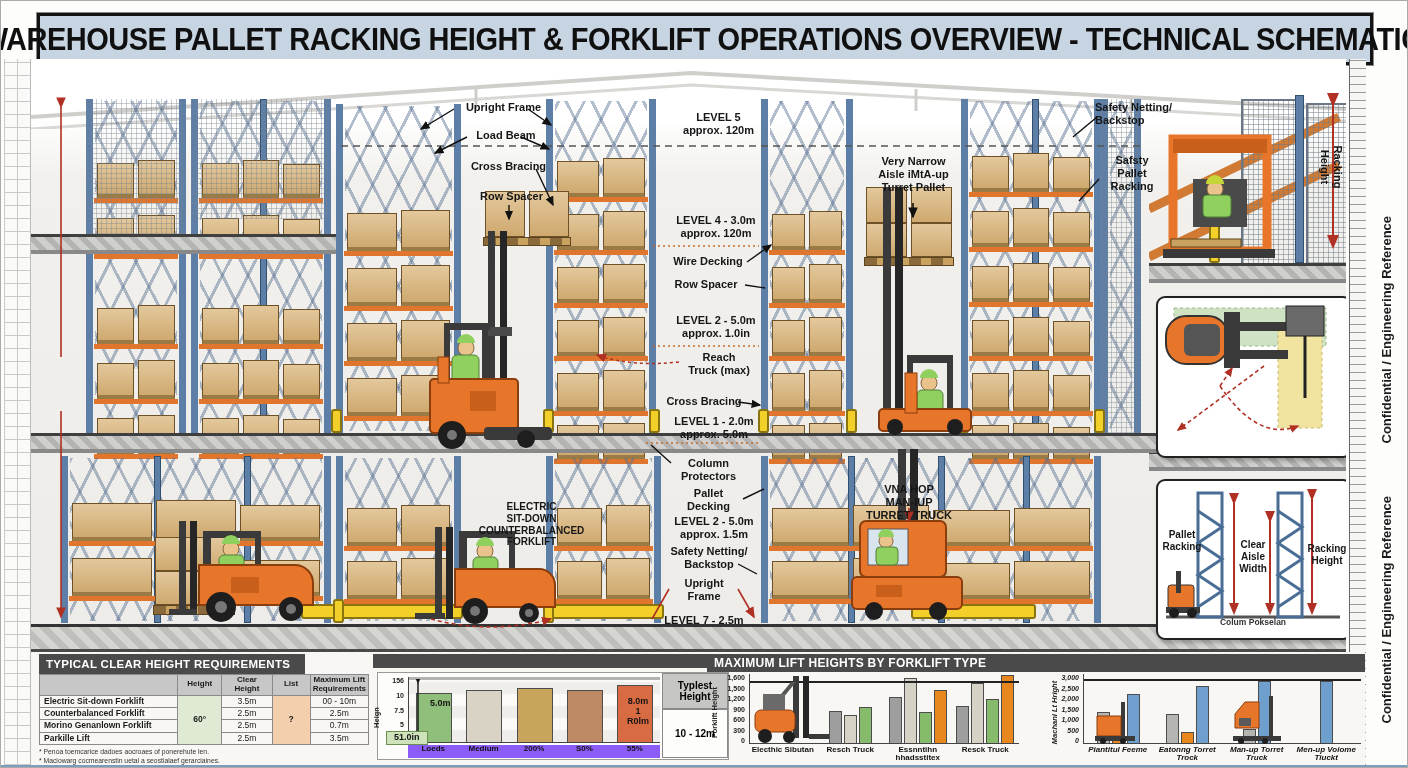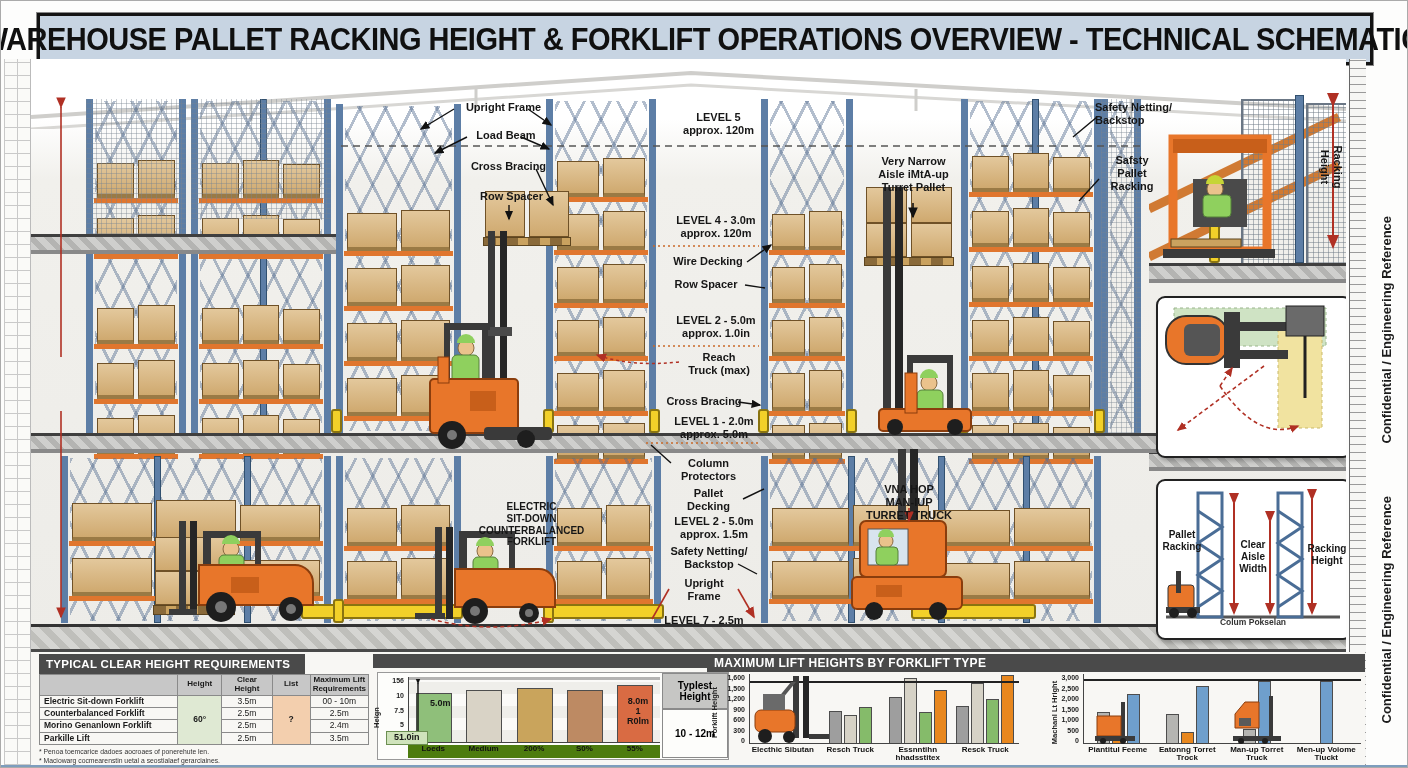--- a/index.html
+++ b/index.html
@@ -637,21 +637,21 @@
           <td>00 - 10m</td>
         </tr>
         <tr>
           <td class="name">Counterbalanced Forklift</td>
           <td>2.5m</td>
           <td>2.5m</td>
         </tr>
         <tr>
           <td class="name">Morino Genanlown Forklift</td>
           <td>2.5m</td>
-          <td>2.4m</td>
+          <td>0.7m</td>
         </tr>
         <tr>
           <td class="name">Parkille Lift</td>
           <td>2.5m</td>
           <td>3.5m</td>
         </tr>
       </tbody>
         </table>
       <div class="footnotes">* Penoa toemcarice dadoes aocroaes of ponerehute len.
 * Maciowarg cocmearenstin uetal a seostialaef gerarciaines.</div>
@@ -678,21 +678,21 @@
             <div class="bargroup">
               <div class="bar" style="height: 83.3333%; background: rgb(201, 164, 92);"></div>
             </div>
             <div class="bargroup">
               <div class="bar" style="height: 80%; background: rgb(189, 138, 99);"></div>
             </div>
             <div class="bargroup">
               <div class="bar" style="height: 87.5%; background: rgb(217, 107, 67);"></div>
             </div>
           </div>
-        <div class="cats" style="left:30px;top:72px;width:252px;height:13px;background:#4d7c0f;">
+        <div class="cats" style="left:30px;top:72px;width:252px;height:13px;background:#8b5cf6;">
             <div class="cat">Loeds</div>
             <div class="cat">Medium</div>
             <div class="cat">200%</div>
             <div class="cat">S0%</div>
             <div class="cat">55%</div>
           </div>
         <svg class="abs" style="left:32px;top:6px;" width="20" height="64">
           <defs>
               <marker id="mk" markerWidth="6" markerHeight="6" refX="4" refY="2" orient="auto">
                 <path d="M0 0 L5 2 L0 4 z" fill="#111"></path>
@@ -757,21 +757,21 @@
             <rect x="50" y="0" width="6" height="62" fill="#262626"></rect>
           <path d="M20 28 l18 -22 h5 l-18 22z" fill="#555"></path>
           <rect x="2" y="34" width="40" height="22" rx="6" fill="#e8762a" stroke="#8a3d0d"></rect>
           <path d="M10 18 h22 v16 h-22z" fill="#6a6a6a"></path>
           <rect x="56" y="58" width="20" height="5" fill="#3a3a3a"></rect>
           <circle cx="12" cy="60" r="7" fill="#1e1e1e"></circle>
             <circle cx="36" cy="61" r="6" fill="#1e1e1e"></circle>
         </svg>
       </div>
 
-      <div class="chart" style="left:330px;top:20px;width:328px;height:88px;border:none;background:none;">
+      <div class="chart" style="left:330px;top:20px;width:328px;height:88px;border:none;background:none;font-style:italic;">
         <div class="ylab" style="left:-14px;top:34px;">Machanl Lt Hright</div>
         <div class="yticks" style="left:16px;top:0px;width:26px;height:70px;">
             <div class="">3,000</div>
             <div class="">2,500</div>
             <div class="">2,000</div>
             <div class="">1,500</div>
             <div class="">1,000</div>
             <div class="">500</div>
             <div class="">0</div>
           </div>

